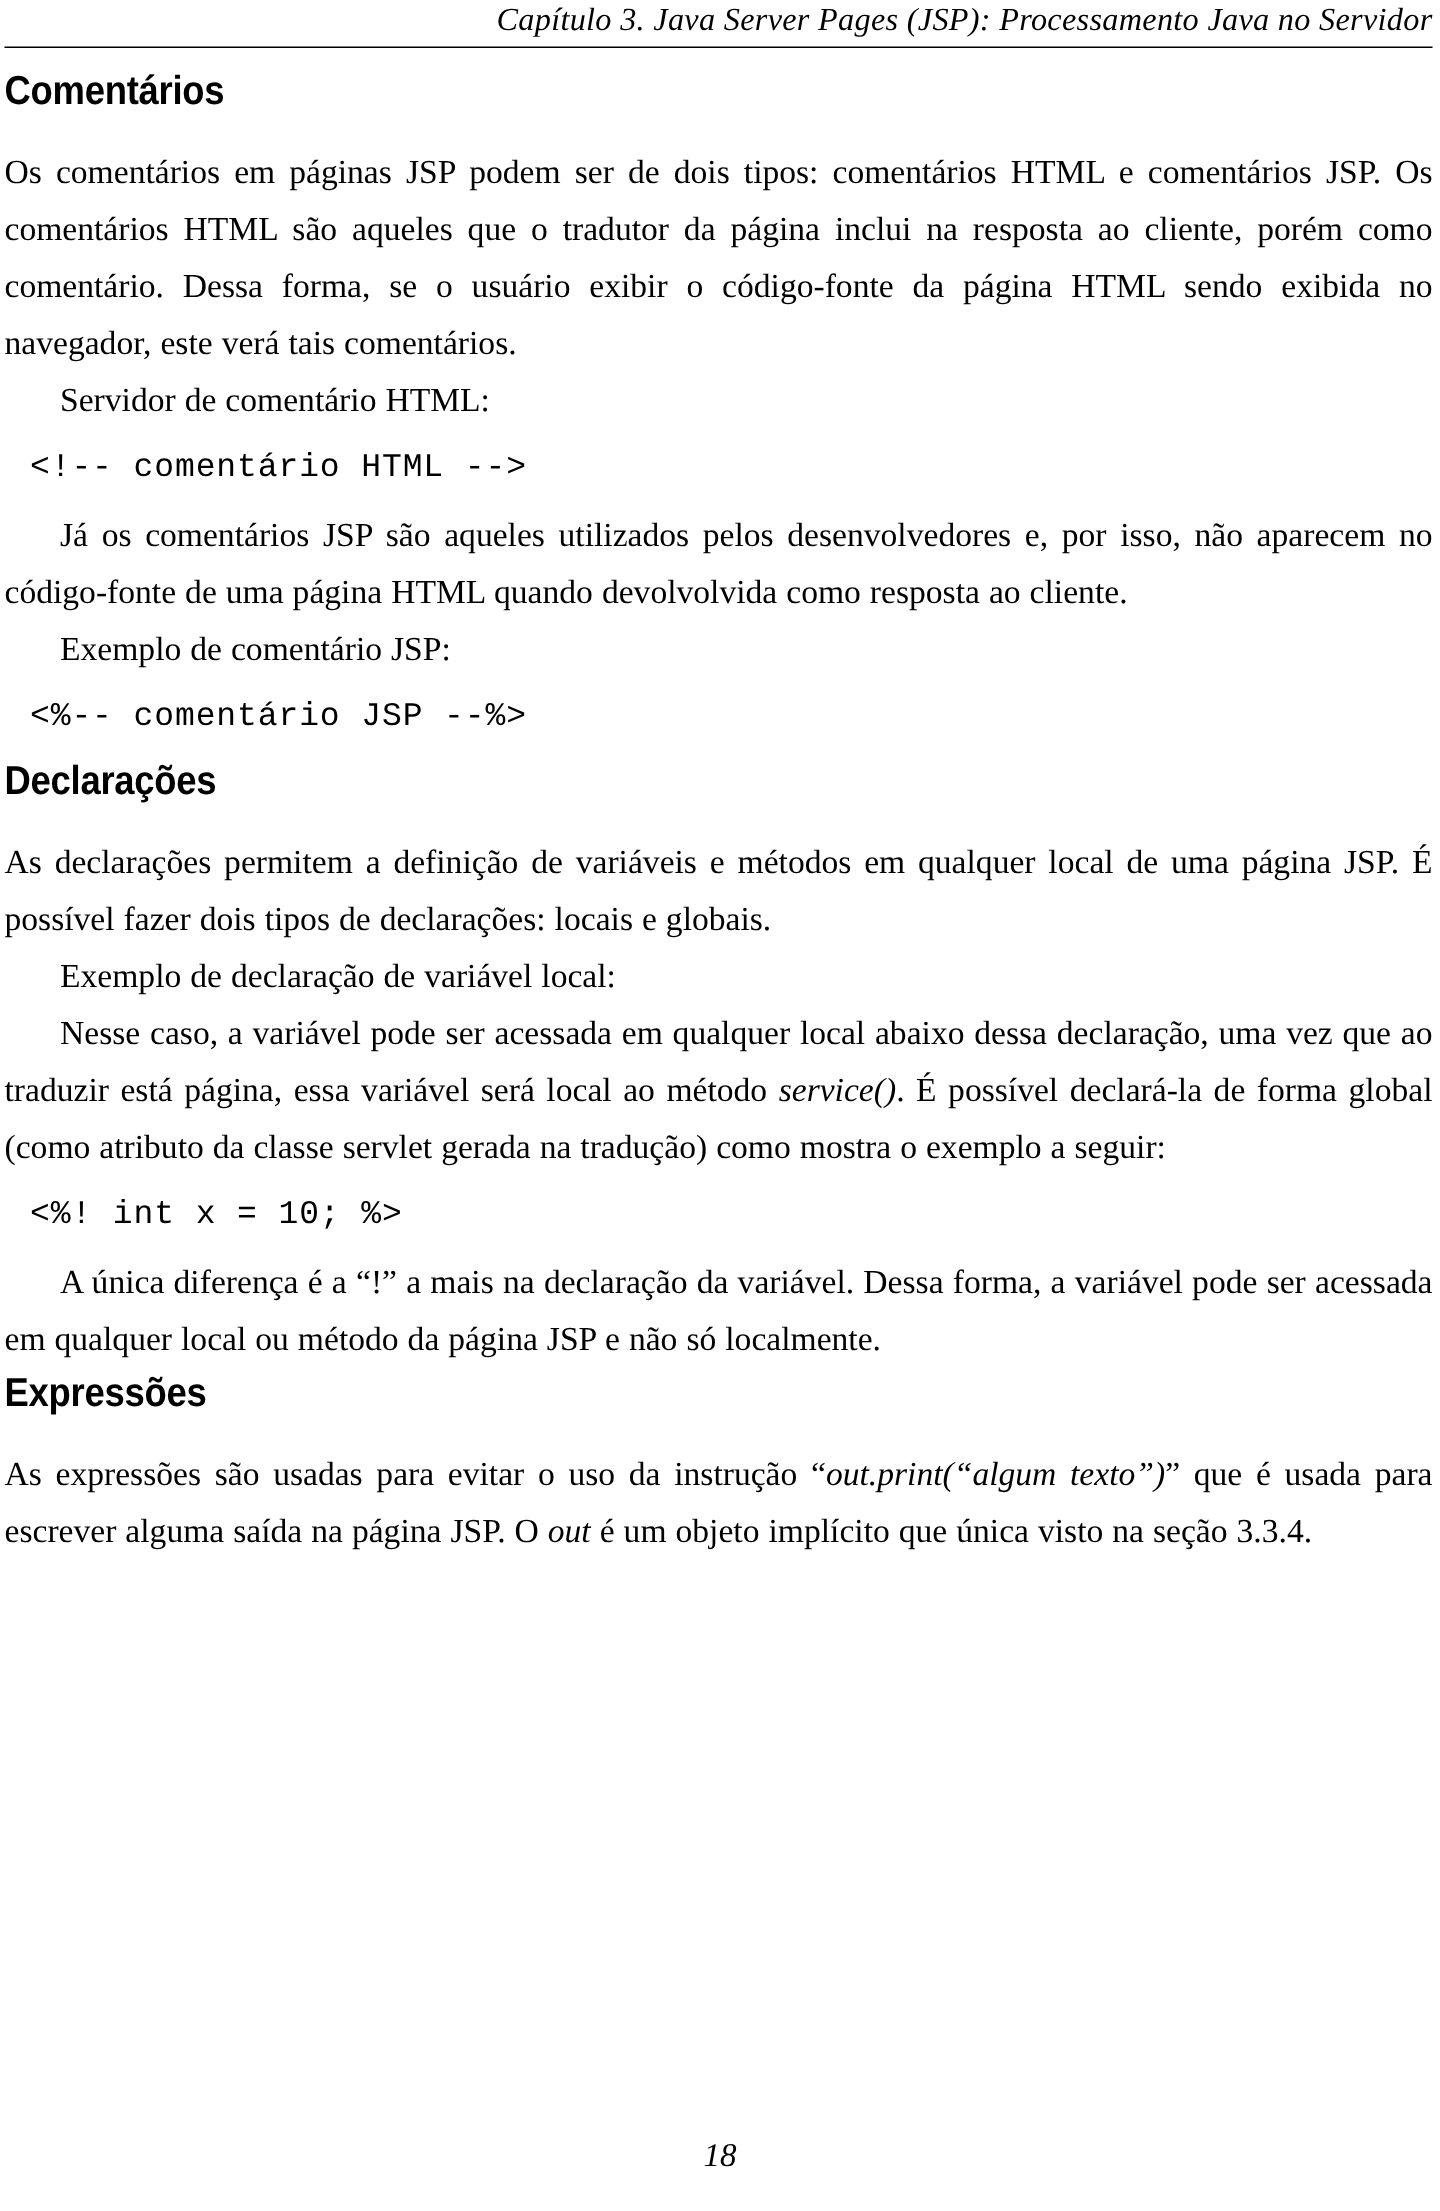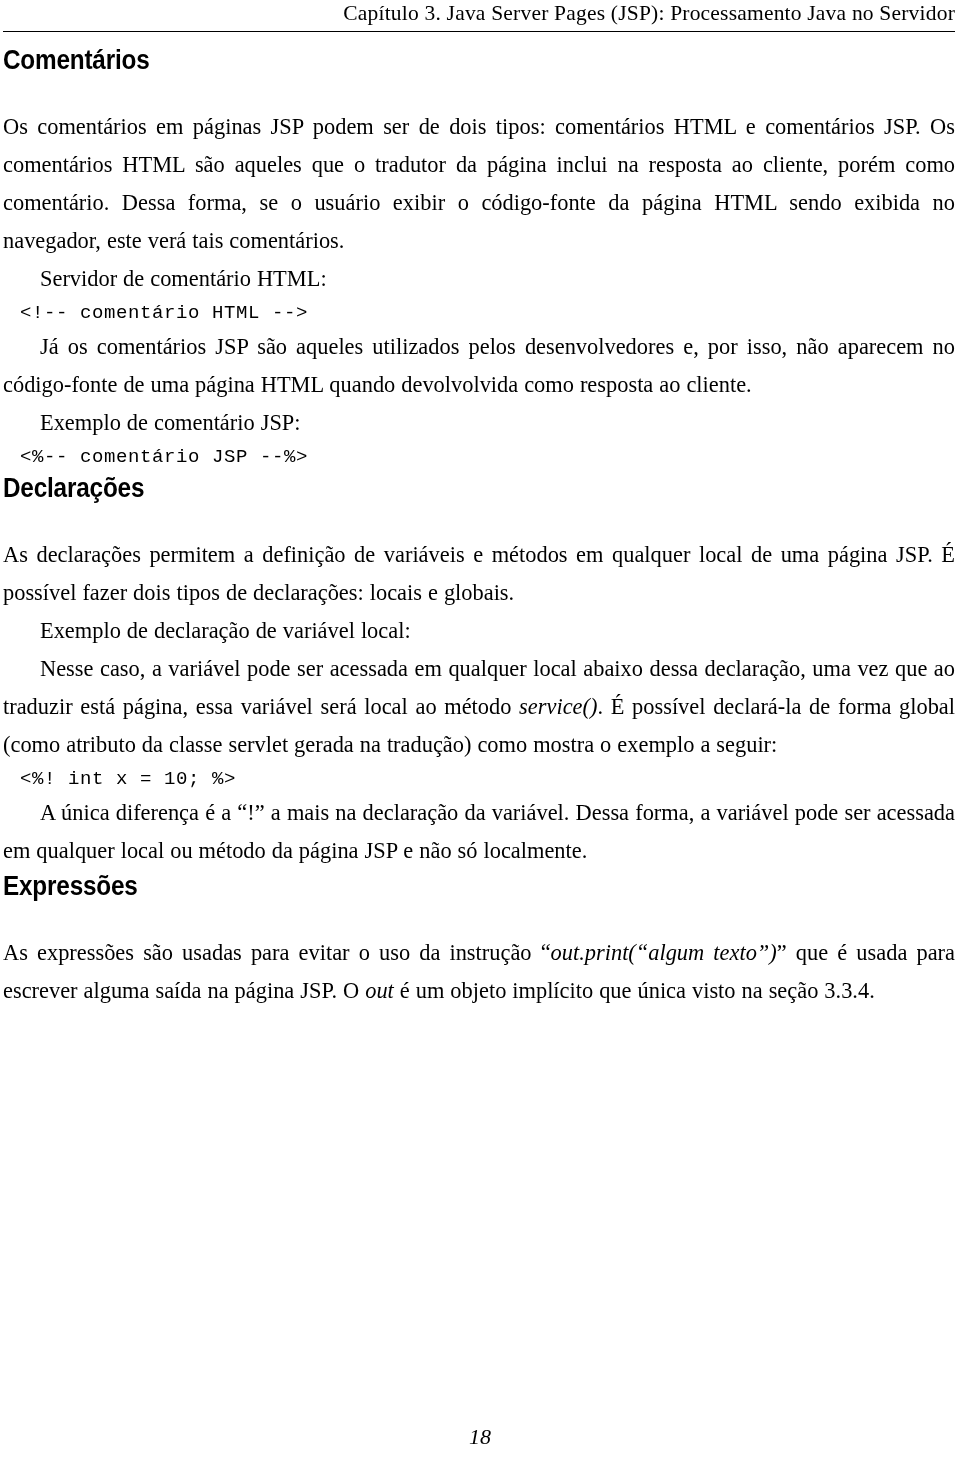--- a/index.html
+++ b/index.html
@@ -18,20 +18,21 @@
   }
 
   
   .page-header {
     position: absolute;
     top: 0;
     left: 3px;
     width: 952px;
     text-align: right;
     font-family: "Liberation Serif", "DejaVu Serif", serif;
+    font-style: italic;
     font-size: 21.5px;
     line-height: 26px;
     letter-spacing: 0.2px;
     white-space: nowrap;
   }
   .header-rule {
     position: absolute;
     top: 31px;
     left: 3px;
     width: 952px;
@@ -66,36 +67,36 @@
   p.body {
     font-size: 22.4px;
     line-height: 38px;
     margin: 0;
     padding: 0;
     text-align: justify;
     text-justify: inter-word;
     word-spacing: 0.4px;
   }
   p.body.indent { text-indent: 37px; }
-  p.gap-top { margin-top: 32px; }
+  p.gap-top { margin-top: 20px; }
 
   
   p.body::after {
     content: "";
     display: inline-block;
     width: 100%;
   }
   p.body.nostretch::after { display: none; }
 
   
   pre.code {
     font-family: "Liberation Mono", "DejaVu Sans Mono", monospace;
-    font-size: 19px;
+    font-size: 22px;
     line-height: 30px;
-    margin: 0;
+    margin: 11px;
     padding: 0;
     margin-left: 17px;
     letter-spacing: 0.6px;
     white-space: pre;
   }
   .code-gap-before { margin-top: 22px; }
   .code-gap-after  { margin-bottom: 22px; }
 
   em.it {
     font-style: italic;

